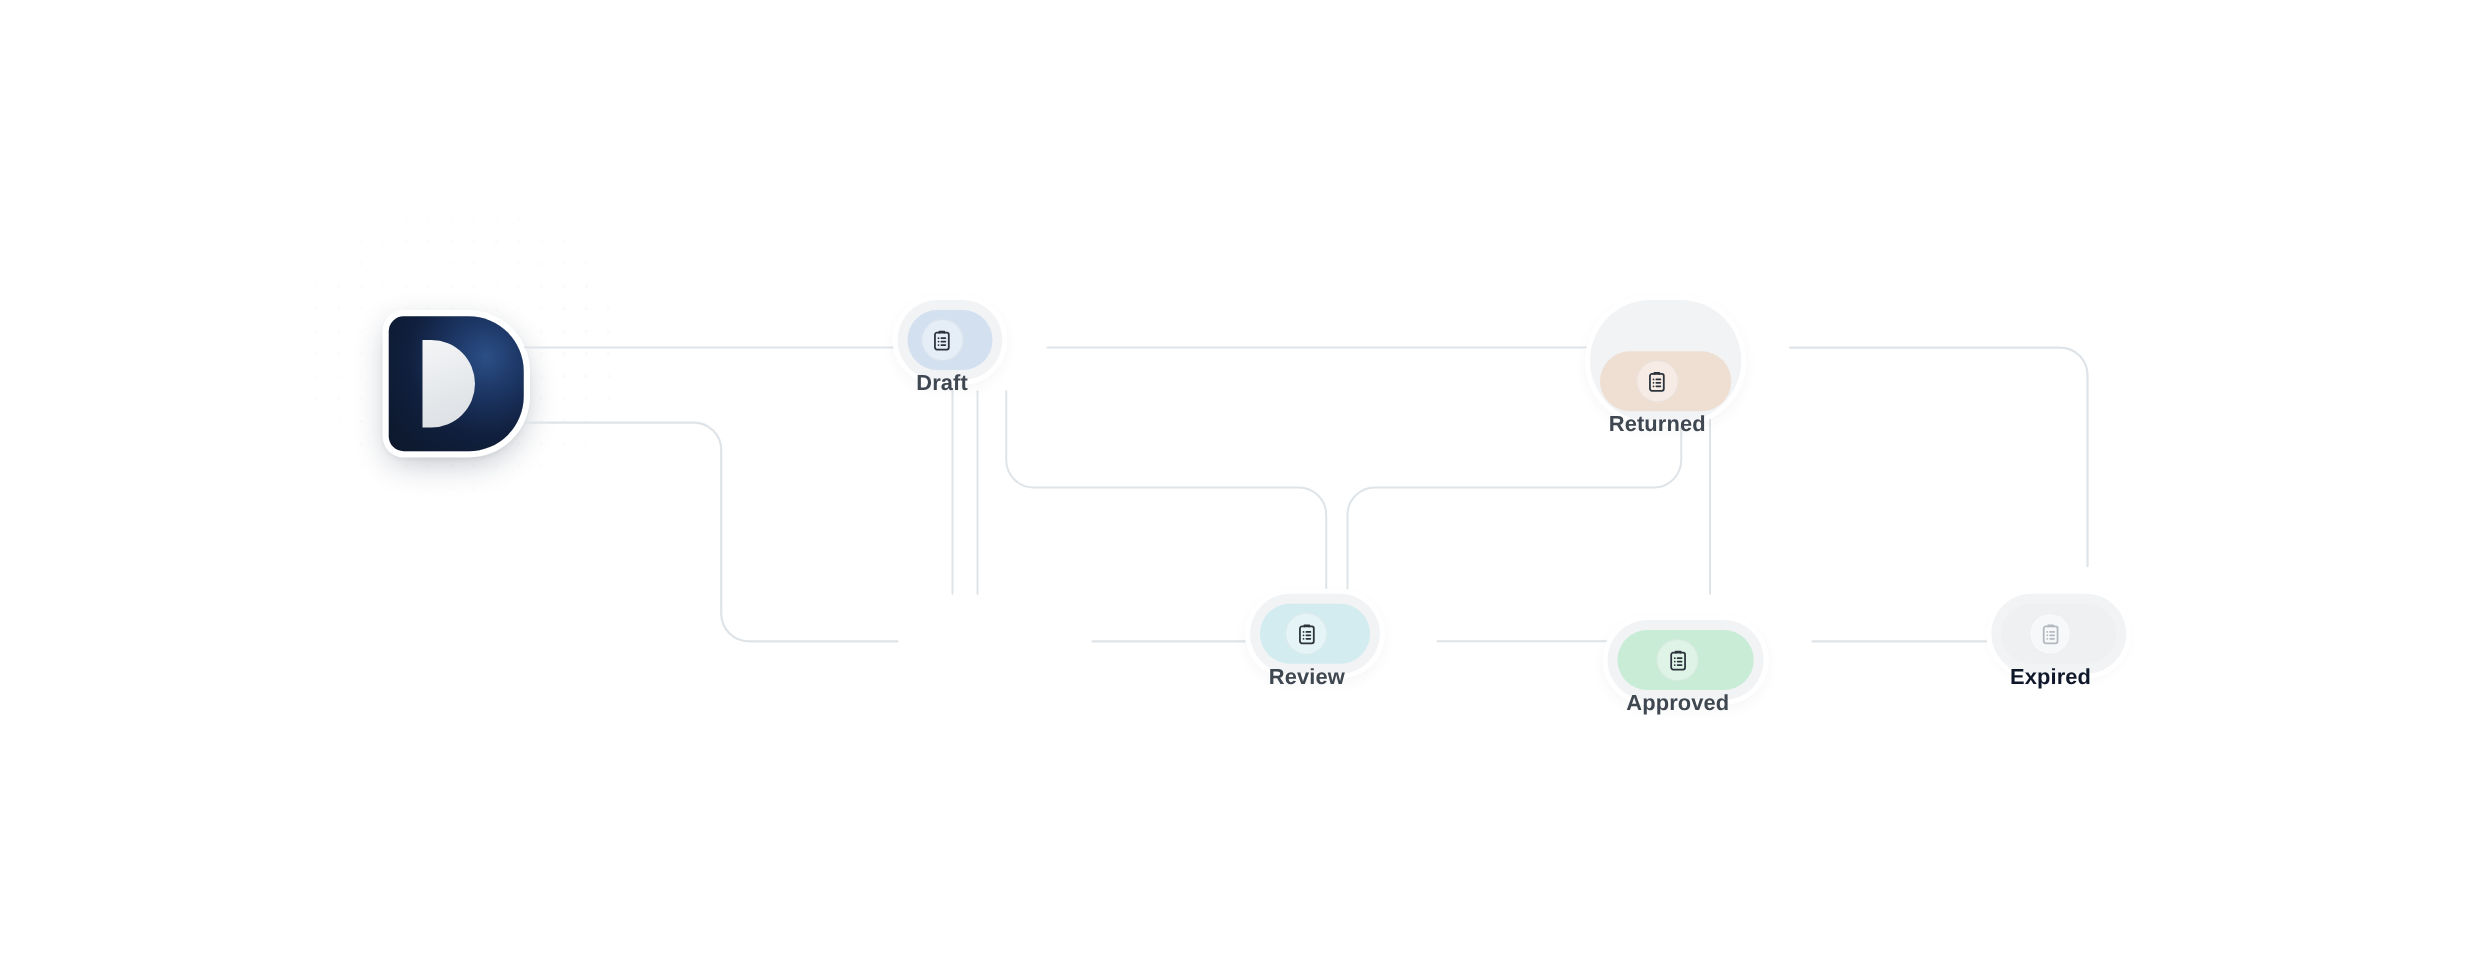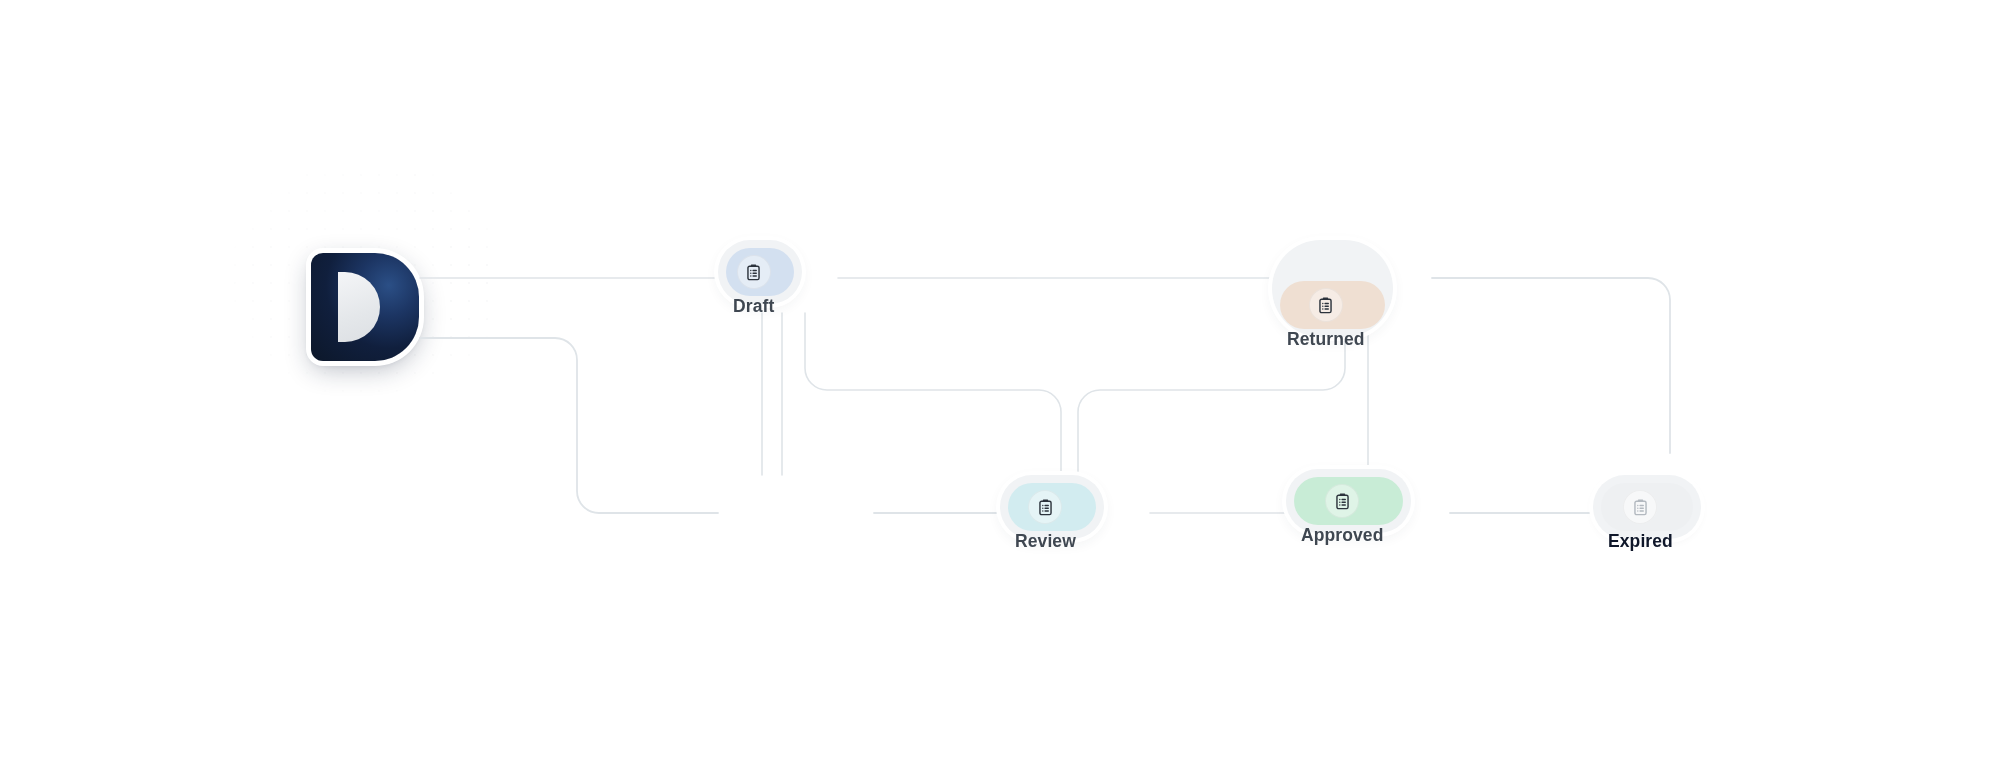--- a/index.html
+++ b/index.html
@@ -223,21 +223,21 @@
           <rect x="5" y="4" width="14" height="17" rx="2"></rect>
           <path d="M9.5 4V2.8h5V4"></path>
           <path d="M8.6 9.5h.01M8.6 13h.01M8.6 16.5h.01"></path>
           <path d="M11.5 9.5h4M11.5 13h4M11.5 16.5h4"></path>
         </svg>
       </span>
       <span class="node-label">Review</span>
     </div>
   </div>
 
-  <div class="node state-approved" style="left:1286px; top:469px;">
+  <div class="node state-approved" style="left:1286px; top:496px;">
     <div class="node-inner">
       <span class="node-icon">
         <svg width="19" height="19" viewBox="0 0 24 24" fill="none" stroke="#2c333c" stroke-width="1.8" stroke-linecap="round" stroke-linejoin="round">
           <rect x="5" y="4" width="14" height="17" rx="2"></rect>
           <path d="M9.5 4V2.8h5V4"></path>
           <path d="M8.6 9.5h.01M8.6 13h.01M8.6 16.5h.01"></path>
           <path d="M11.5 9.5h4M11.5 13h4M11.5 16.5h4"></path>
         </svg>
       </span>
       <span class="node-label">Approved</span>

